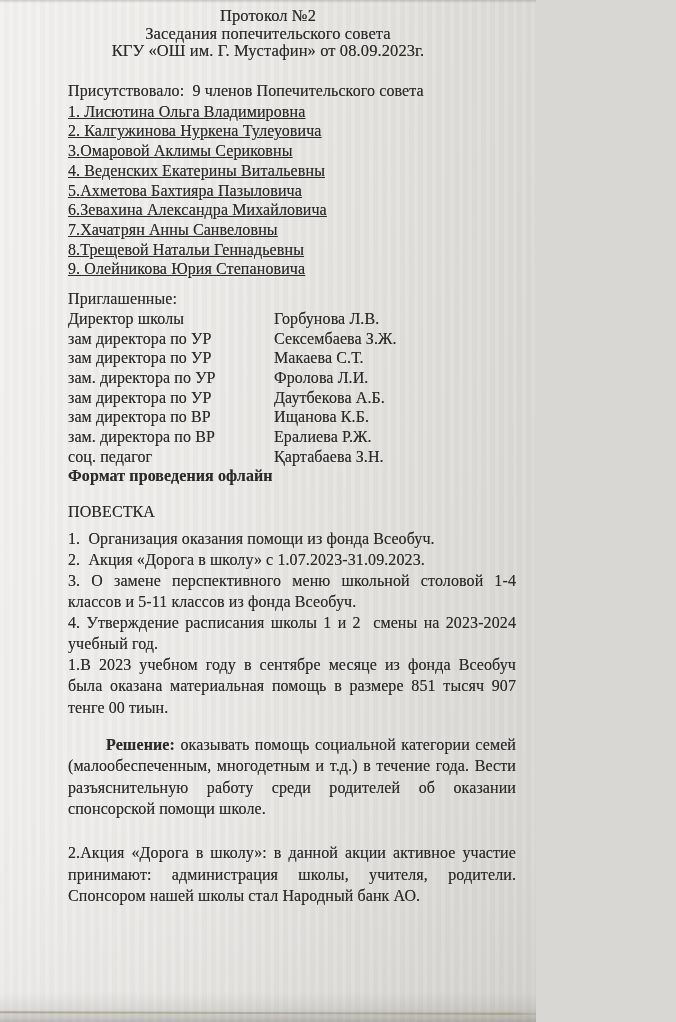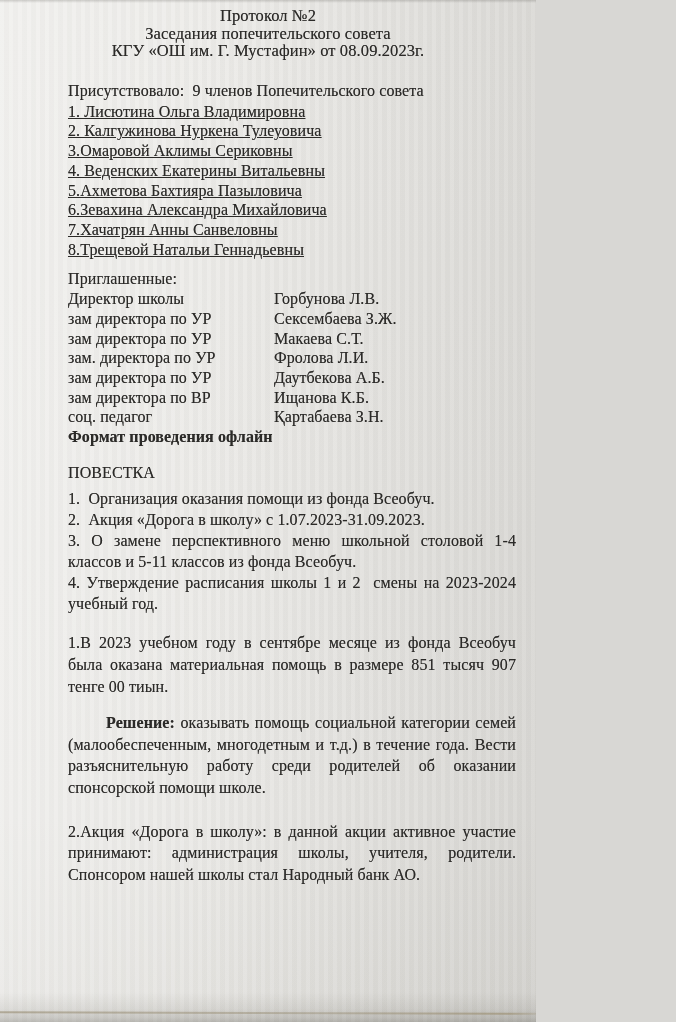--- a/index.html
+++ b/index.html
@@ -67,21 +67,21 @@
   .agenda-item {
     line-height: 21px;
     text-align: justify;
     white-space: pre-wrap;
   }
   .para {
     text-align: justify;
     line-height: 21.6px;
     margin: 0;
   }
-  .para-fund { margin-top: 18px; }
+  .para-fund { }
   .para-decision { margin-top: 15px; text-indent: 38px; }
   .para-decision b { font-weight: bold; }
   .para-action { margin-top: 22px; }
 </style>
 </head>
 <body>
 
 <div class="page">
   <div class="edge-top"></div>
 
@@ -106,20 +106,21 @@
         <div class="row">4. Веденских Екатерины Витальевны</div>
 
         <div class="row">5.Ахметова Бахтияра Пазыловича</div>
 
         <div class="row">6.Зевахина Александра Михайловича</div>
 
         <div class="row">7.Хачатрян Анны Санвеловны</div>
 
         <div class="row">8.Трещевой Натальи Геннадьевны</div>
 
+        <div class="row">9. Олейникова Юрия Степановича</div>
       </div>
 
     <div class="invited-heading">Приглашенные:</div>
 
     <div class="invited-rows">
 
         <div class="invited-row">
           <span class="invited-role">Директор школы</span>
           <span class="invited-name">Горбунова Л.В.</span>
         </div>
@@ -142,20 +143,24 @@
         <div class="invited-row">
           <span class="invited-role">зам директора по УР</span>
           <span class="invited-name">Даутбекова А.Б.</span>
         </div>
 
         <div class="invited-row">
           <span class="invited-role">зам директора по ВР</span>
           <span class="invited-name">Ищанова К.Б.</span>
         </div>
 
+        <div class="invited-row">
+          <span class="invited-role">зам. директора по ВР</span>
+          <span class="invited-name">Ералиева Р.Ж.</span>
+        </div>
 
         <div class="invited-row">
           <span class="invited-role">соц. педагог</span>
           <span class="invited-name">Қартабаева З.Н.</span>
         </div>
       </div>
 
     <div class="format-note">Формат проведения офлайн</div>
 
     <div class="agenda-heading">ПОВЕСТКА</div>

